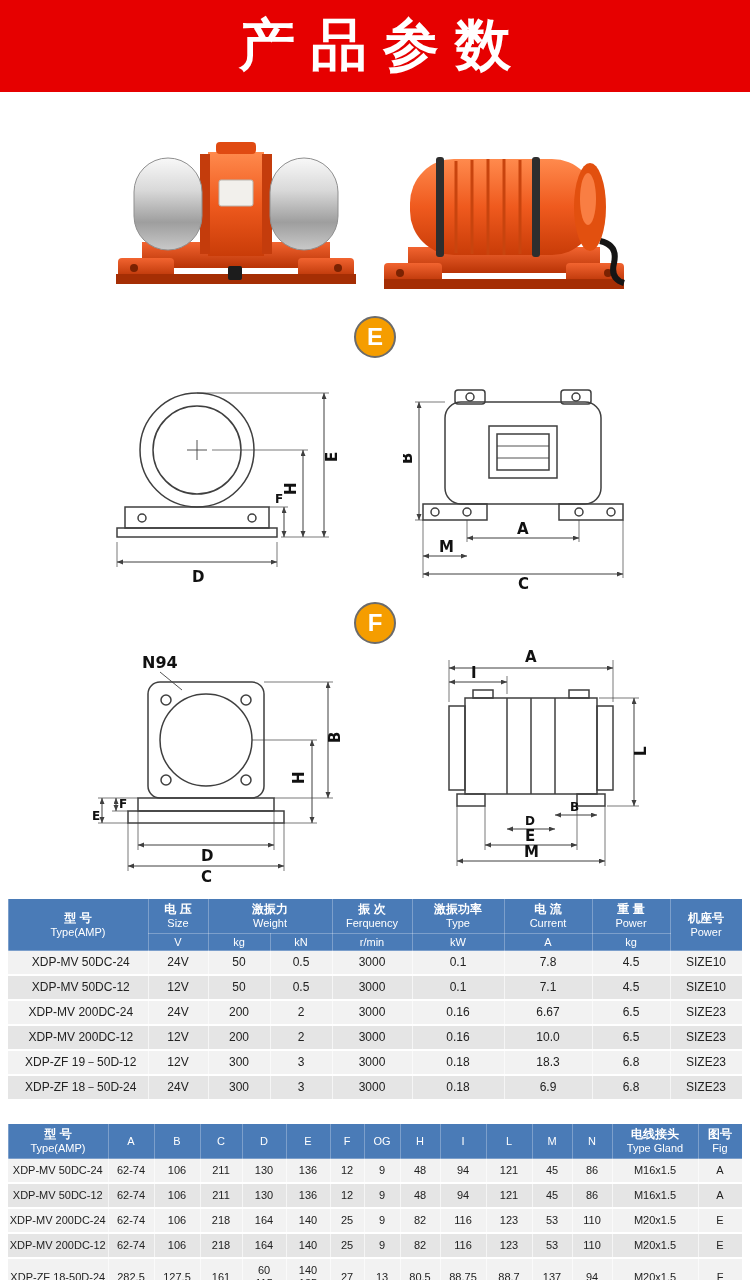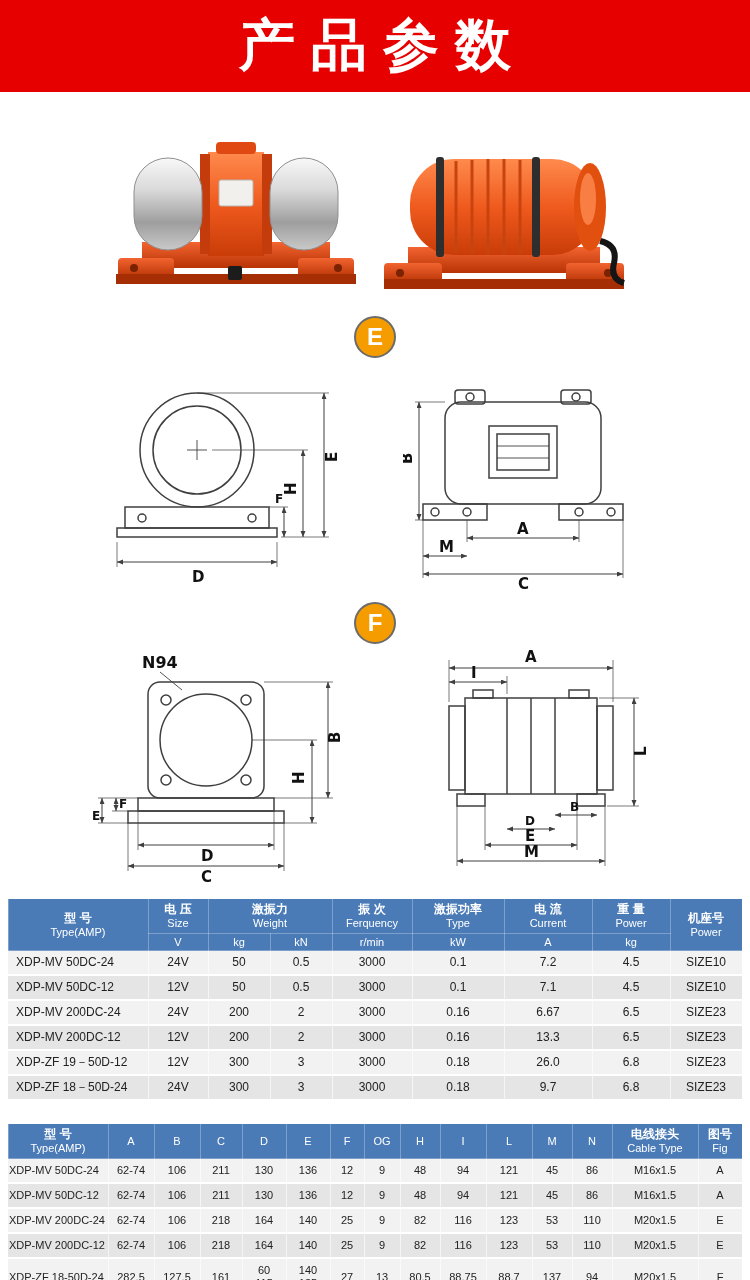--- a/index.html
+++ b/index.html
@@ -37,21 +37,21 @@
   .spec2{margin-top:22px;font-size:11px;}
   thead th{background:#4a7bb7;color:#fff;font-weight:normal;padding:3px 2px;
     border:1px solid rgba(255,255,255,0.28);text-align:center;vertical-align:middle;}
   thead .cn{font-weight:bold;font-size:12px;line-height:15px;}
   thead .en{font-size:11px;line-height:13px;}
   thead tr.units th{font-size:11px;padding:2px;}
   tbody td{text-align:center;padding:5px 2px;border-bottom:2px solid #fff;
     border-right:1px solid rgba(255,255,255,0.6);white-space:pre-line;line-height:13px;}
   tbody tr:nth-child(odd){background:#f2f2f2;}
   tbody tr:nth-child(even){background:#e5e5e5;}
-  tbody td.type{text-align:left;padding-left:8px;}
+  tbody td.type{text-align:center;padding-left:8px;}
   .spec2 tbody td{padding:5px 1px;}
 </style>
 </head>
 <body>
 
 <div class="page">
 
   <div class="banner">
     <h1>产品参数</h1>
   </div>
@@ -355,21 +355,21 @@
       </tr>
     </thead>
     <tbody>
       <tr>
         <td class="type">XDP-MV 50DC-24</td>
         <td>24V</td>
         <td>50</td>
         <td>0.5</td>
         <td>3000</td>
         <td>0.1</td>
-        <td>7.2</td>
+        <td>7.8</td>
         <td>4.5</td>
         <td>SIZE10</td>
       </tr>
       <tr>
         <td class="type">XDP-MV 50DC-12</td>
         <td>12V</td>
         <td>50</td>
         <td>0.5</td>
         <td>3000</td>
         <td>0.1</td>
@@ -388,43 +388,43 @@
         <td>6.5</td>
         <td>SIZE23</td>
       </tr>
       <tr>
         <td class="type">XDP-MV 200DC-12</td>
         <td>12V</td>
         <td>200</td>
         <td>2</td>
         <td>3000</td>
         <td>0.16</td>
-        <td>13.3</td>
+        <td>10.0</td>
         <td>6.5</td>
         <td>SIZE23</td>
       </tr>
       <tr>
         <td class="type">XDP-ZF 19－50D-12</td>
         <td>12V</td>
         <td>300</td>
         <td>3</td>
         <td>3000</td>
         <td>0.18</td>
-        <td>26.0</td>
+        <td>18.3</td>
         <td>6.8</td>
         <td>SIZE23</td>
       </tr>
       <tr>
         <td class="type">XDP-ZF 18－50D-24</td>
         <td>24V</td>
         <td>300</td>
         <td>3</td>
         <td>3000</td>
         <td>0.18</td>
-        <td>9.7</td>
+        <td>6.9</td>
         <td>6.8</td>
         <td>SIZE23</td>
       </tr>
     </tbody>
   </table>
 
   <table class="spec2">
     <colgroup>
       <col style="width:100px">
         <col style="width:46px">
@@ -455,21 +455,21 @@
         <th>E</th>
         <th>F</th>
         <th>OG</th>
         <th>H</th>
         <th>I</th>
         <th>L</th>
         <th>M</th>
         <th>N</th>
         <th>
           <div class="cn">电线接头</div>
-          <div class="en">Cable Type</div>
+          <div class="en">Type Gland</div>
         </th>
         <th>
           <div class="cn">图号</div>
           <div class="en">Fig</div>
         </th>
       </tr>
     </thead>
     <tbody>
       <tr>
         <td class="type">XDP-MV 50DC-24</td>

